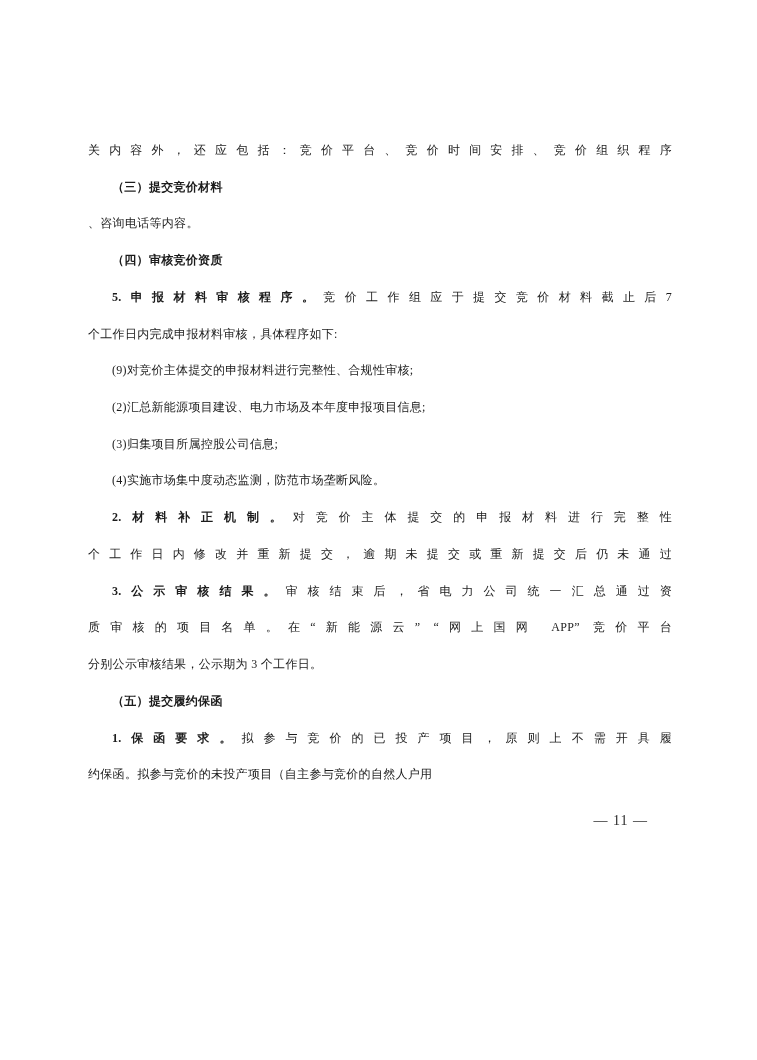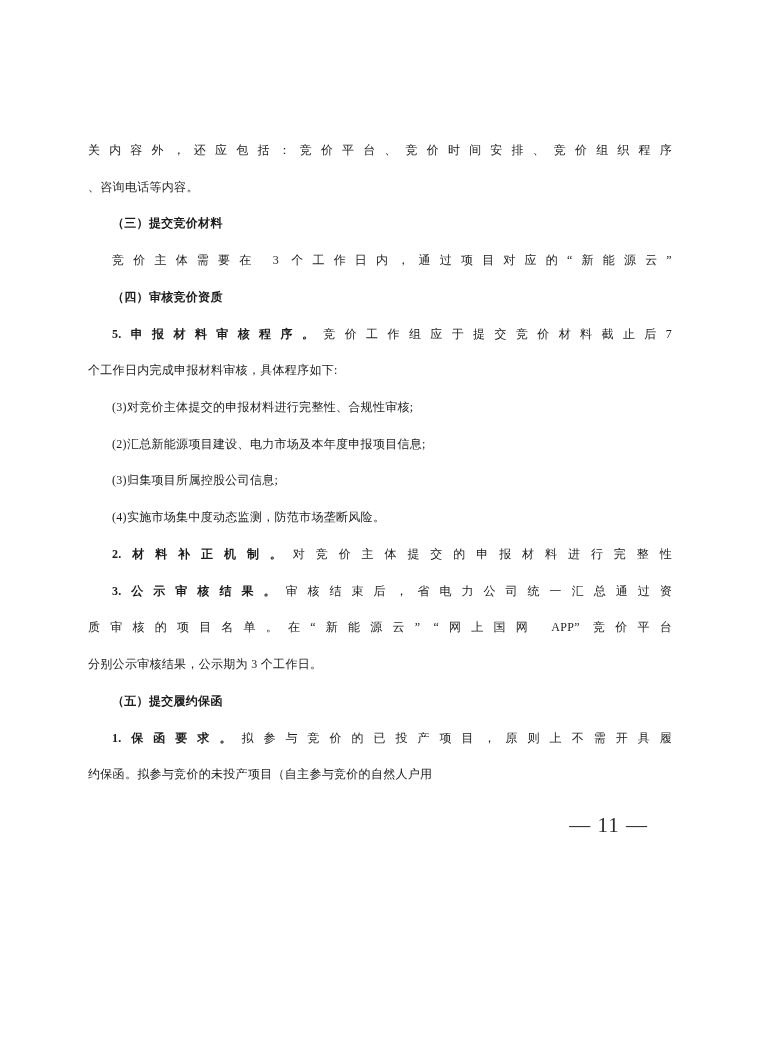--- a/index.html
+++ b/index.html
@@ -46,49 +46,49 @@
   }
   .heading {
     font-weight: 700;
   }
   .pagenum {
     margin-top: 20px;
     width: 584px;
     box-sizing: border-box;
     text-align: right;
     padding-right: 24px;
-    font-size: 21px;
+    font-size: 14px;
     color: #2a2a2a;
     letter-spacing: 1px;
   }
 </style>
 </head>
 <body>
 
 <div class="page">
   <div class="content">
 
     <p class="ln just"><span>关内容外，还应包括：竞价平台、竞价时间安排、竞价组织程序</span></p>
+    <p class="ln indent heading"><b>（三）提交竞价材料</b></p>
+
     <p class="ln"><span>、咨询电话等内容。</span></p>
 
-    <p class="ln indent heading"><b>（三）提交竞价材料</b></p>
-
-    <p class="ln indent just"><span>竞价主体需要在 3 个工作日内，通过项目对应的“新能源云”</span></p>
 
     <p class="ln indent heading"><b>（四）审核竞价资质</b></p>
 
     <p class="ln indent just"><b>5.申报材料审核程序。</b><span>竞价工作组应于提交竞价材料截止后7</span></p>
     <p class="ln"><span>个工作日内完成申报材料审核，具体程序如下:</span></p>
 
-    <p class="ln indent"><span>(3)对竞价主体提交的申报材料进行完整性、合规性审核;</span></p>
+    <p class="ln indent"><span>(9)对竞价主体提交的申报材料进行完整性、合规性审核;</span></p>
     <p class="ln indent"><span>(2)汇总新能源项目建设、电力市场及本年度申报项目信息;</span></p>
     <p class="ln indent"><span>(3)归集项目所属控股公司信息;</span></p>
     <p class="ln indent"><span>(4)实施市场集中度动态监测，防范市场垄断风险。</span></p>
 
     <p class="ln indent just"><b>2.材料补正机制。</b><span>对竞价主体提交的申报材料进行完整性</span></p>
+    <p class="ln just"><span>个工作日内修改并重新提交，逾期未提交或重新提交后仍未通过</span></p>
 
     <p class="ln indent just"><b>3.公示审核结果。</b><span>审核结束后，省电力公司统一汇总通过资</span></p>
     <p class="ln just"><span>质审核的项目名单。在“新能源云” “网上国网 APP” 竞价平台</span></p>
     <p class="ln"><span>分别公示审核结果，公示期为 3 个工作日。</span></p>
 
     <p class="ln indent heading"><b>（五）提交履约保函</b></p>
 
     <p class="ln indent just"><b>1.保函要求。</b><span>拟参与竞价的已投产项目，原则上不需开具履</span></p>
     <p class="ln"><span>约保函。拟参与竞价的未投产项目（自主参与竞价的自然人户用</span></p>
 

